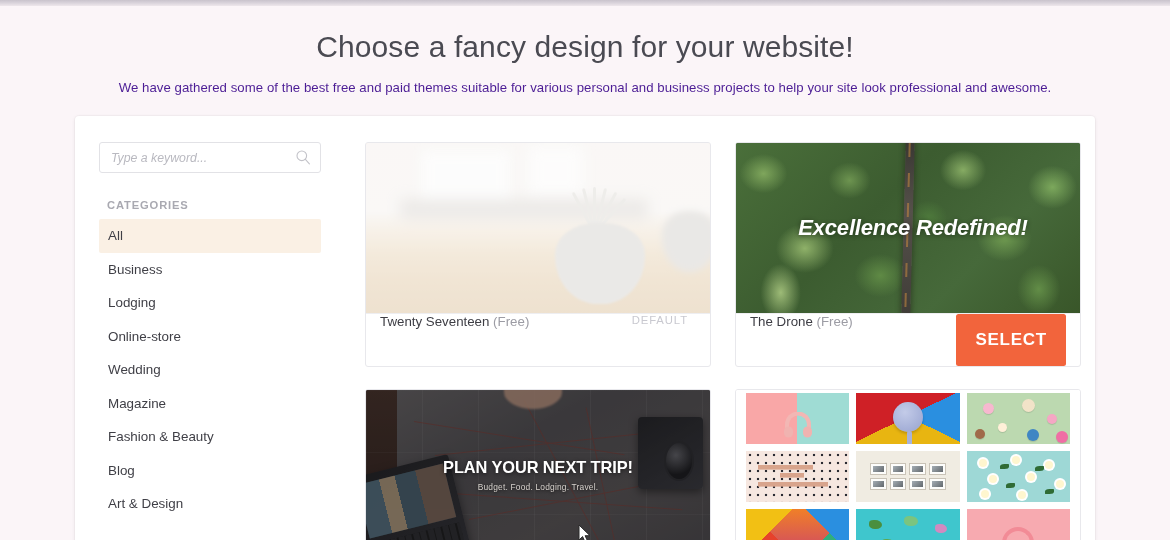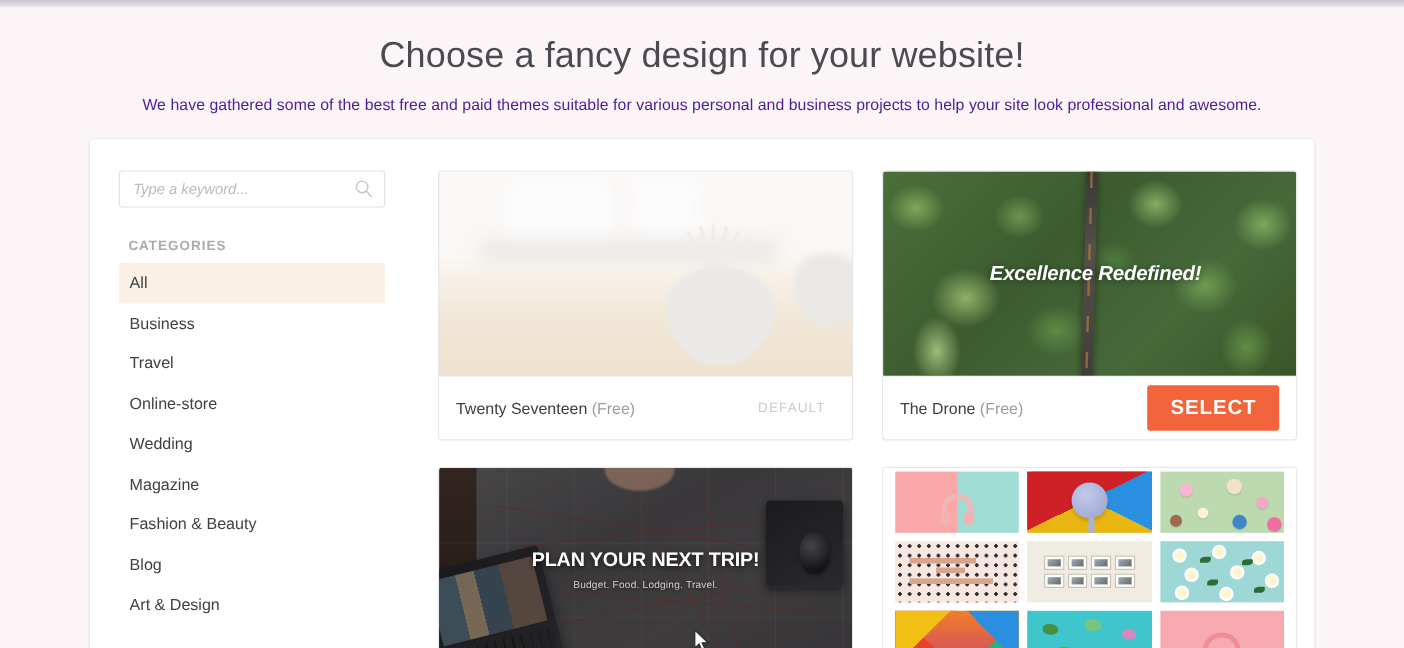--- a/index.html
+++ b/index.html
@@ -153,21 +153,21 @@
     position: absolute; left: 3.2px; top: 0; width: 2.2px; height: 100%;
     background: repeating-linear-gradient(to bottom, #c98a3e 0 14px, transparent 14px 30px);
     opacity: .55;
   }
   .hero-text {
     position: absolute; left: 0; right: 0; top: 50%;
     transform: translateY(-50%);
     text-align: center;
     color: #fff;
     font-weight: 700;
-    font-size: 17px;
+    font-size: 22px;
     font-style: italic;
     letter-spacing: -.2px;
     text-shadow: 0 1px 5px rgba(0,0,0,.45);
     margin-left: 10px;
   }
 
   
   .thumb-map { background: #2d2b2e; }
   .thumb-map .paper {
     position: absolute; left: 7%; top: 0; right: 0; bottom: 0;
@@ -332,21 +332,21 @@
     border: 4.5px solid #f28b96; border-bottom: none; border-radius: 17px 17px 0 0;
   }
   .c9 .hp2::before, .c9 .hp2::after {
     content: ""; position: absolute; bottom: -11px; width: 11px; height: 13px;
     background: #f0dcd9; border-radius: 6px;
   }
   .c9 .hp2::before { left: -6px; } .c9 .hp2::after { right: -6px; }
 
   
   .card-foot {
-    height: 53px; display: flex; align-items: center;
+    height: 53px; display: flex; 
     justify-content: space-between;
     padding: 0 14px 0 14px;
     border-top: 1px solid #eeeef1;
   }
   .theme-name { font-size: 13.3px; color: #3d3d44; }
   .theme-name .price { color: #9c9ca4; }
   .default-tag {
     font-size: 11.3px; color: #c9c9d0; letter-spacing: .9px;
     font-weight: 400; padding-right: 8px;
   }
@@ -380,21 +380,21 @@
         <circle cx="8.5" cy="8.5" r="6" fill="none" stroke="#c3c3c9" stroke-width="1.4"></circle>
         <line x1="13" y1="13" x2="18" y2="18.5" stroke="#c3c3c9" stroke-width="1.4" stroke-linecap="round"></line>
       </svg>
     </div>
 
     <div class="cat-heading">CATEGORIES</div>
 
     <ul class="cat-list">
       <li class="cat-item active">All</li>
       <li class="cat-item">Business</li>
-      <li class="cat-item">Travel</li>
+      <li class="cat-item">Lodging</li>
       <li class="cat-item">Online-store</li>
       <li class="cat-item">Wedding</li>
       <li class="cat-item">Magazine</li>
       <li class="cat-item">Fashion &amp; Beauty</li>
       <li class="cat-item">Blog</li>
       <li class="cat-item">Art &amp; Design</li>
     </ul>
   </div>
 
   <div class="content">

